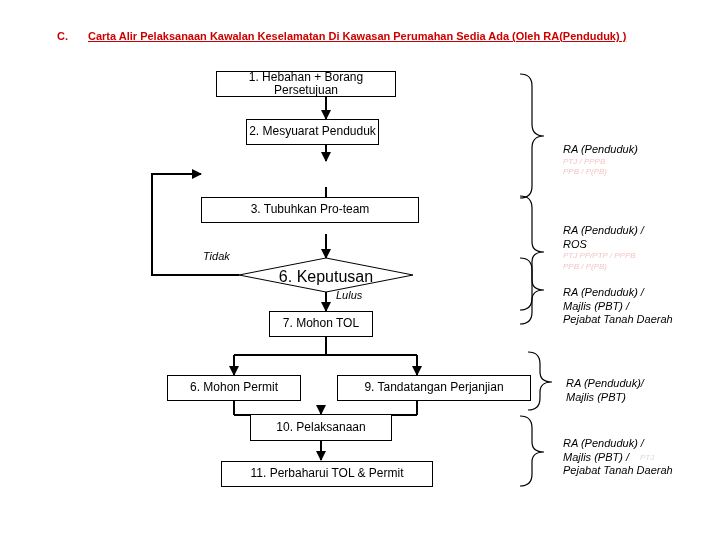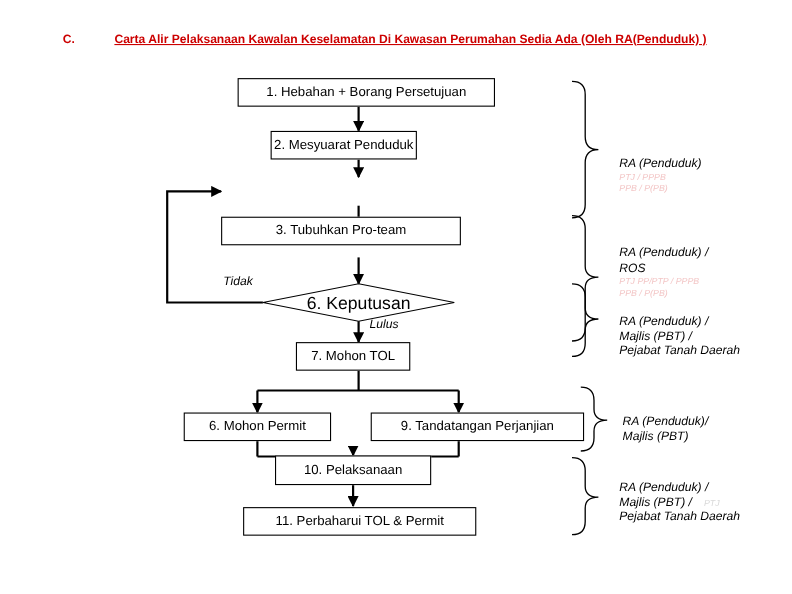--- a/index.html
+++ b/index.html
@@ -29,21 +29,20 @@
     font-weight: bold;
     color: #cc0000;
   }
   .hdr-title {
     left: 88px; top: 30px;
     font-size: 11px;
     font-weight: bold;
     color: #cc0000;
     text-decoration: underline;
     white-space: nowrap;
-    margin-left: 16px;
   }
 
   
   .box {
     border: 1px solid #000000;
     background: #ffffff;
     font-size: 12px;
     color: #000000;
     display: flex;
     align-items: center;
@@ -131,21 +130,21 @@
 
     <path d="M 520 196 q 12 0 12 12 L 532 242 q 0 10 12 10 q -12 0 -12 10 L 532 298 q 0 12 -12 12" fill="none" stroke="#000" stroke-width="1.2"></path>
 
     <path d="M 520 258 q 12 0 12 12 L 532 280 q 0 10 12 10 q -12 0 -12 10 L 532 312 q 0 12 -12 12" fill="none" stroke="#000" stroke-width="1.2"></path>
 
     <path d="M 528 352 q 12 0 12 12 L 540 372 q 0 10 12 10 q -12 0 -12 10 L 540 398 q 0 12 -12 12" fill="none" stroke="#000" stroke-width="1.2"></path>
 
     <path d="M 520 416 q 12 0 12 12 L 532 442 q 0 10 12 10 q -12 0 -12 10 L 532 474 q 0 12 -12 12" fill="none" stroke="#000" stroke-width="1.2"></path>
   </svg>
 
-  <div class="abs box" style="left:216px; top:71px; width:234px; height:26px;">
+  <div class="abs box" style="left:216px; top:71px; width:180px; height:26px;">
     <span>1. Hebahan + Borang  Persetujuan</span>
   </div>
 
   <div class="abs box" style="left:246px; top:119px; width:133px; height:26px;">
     <span>2. Mesyuarat Penduduk</span>
   </div>
 
   <div class="abs box" style="left:201px; top:161px; width:218px; height:26px;margin-top:36px;">
     <span>3. Tubuhkan Pro-team</span>
   </div>

